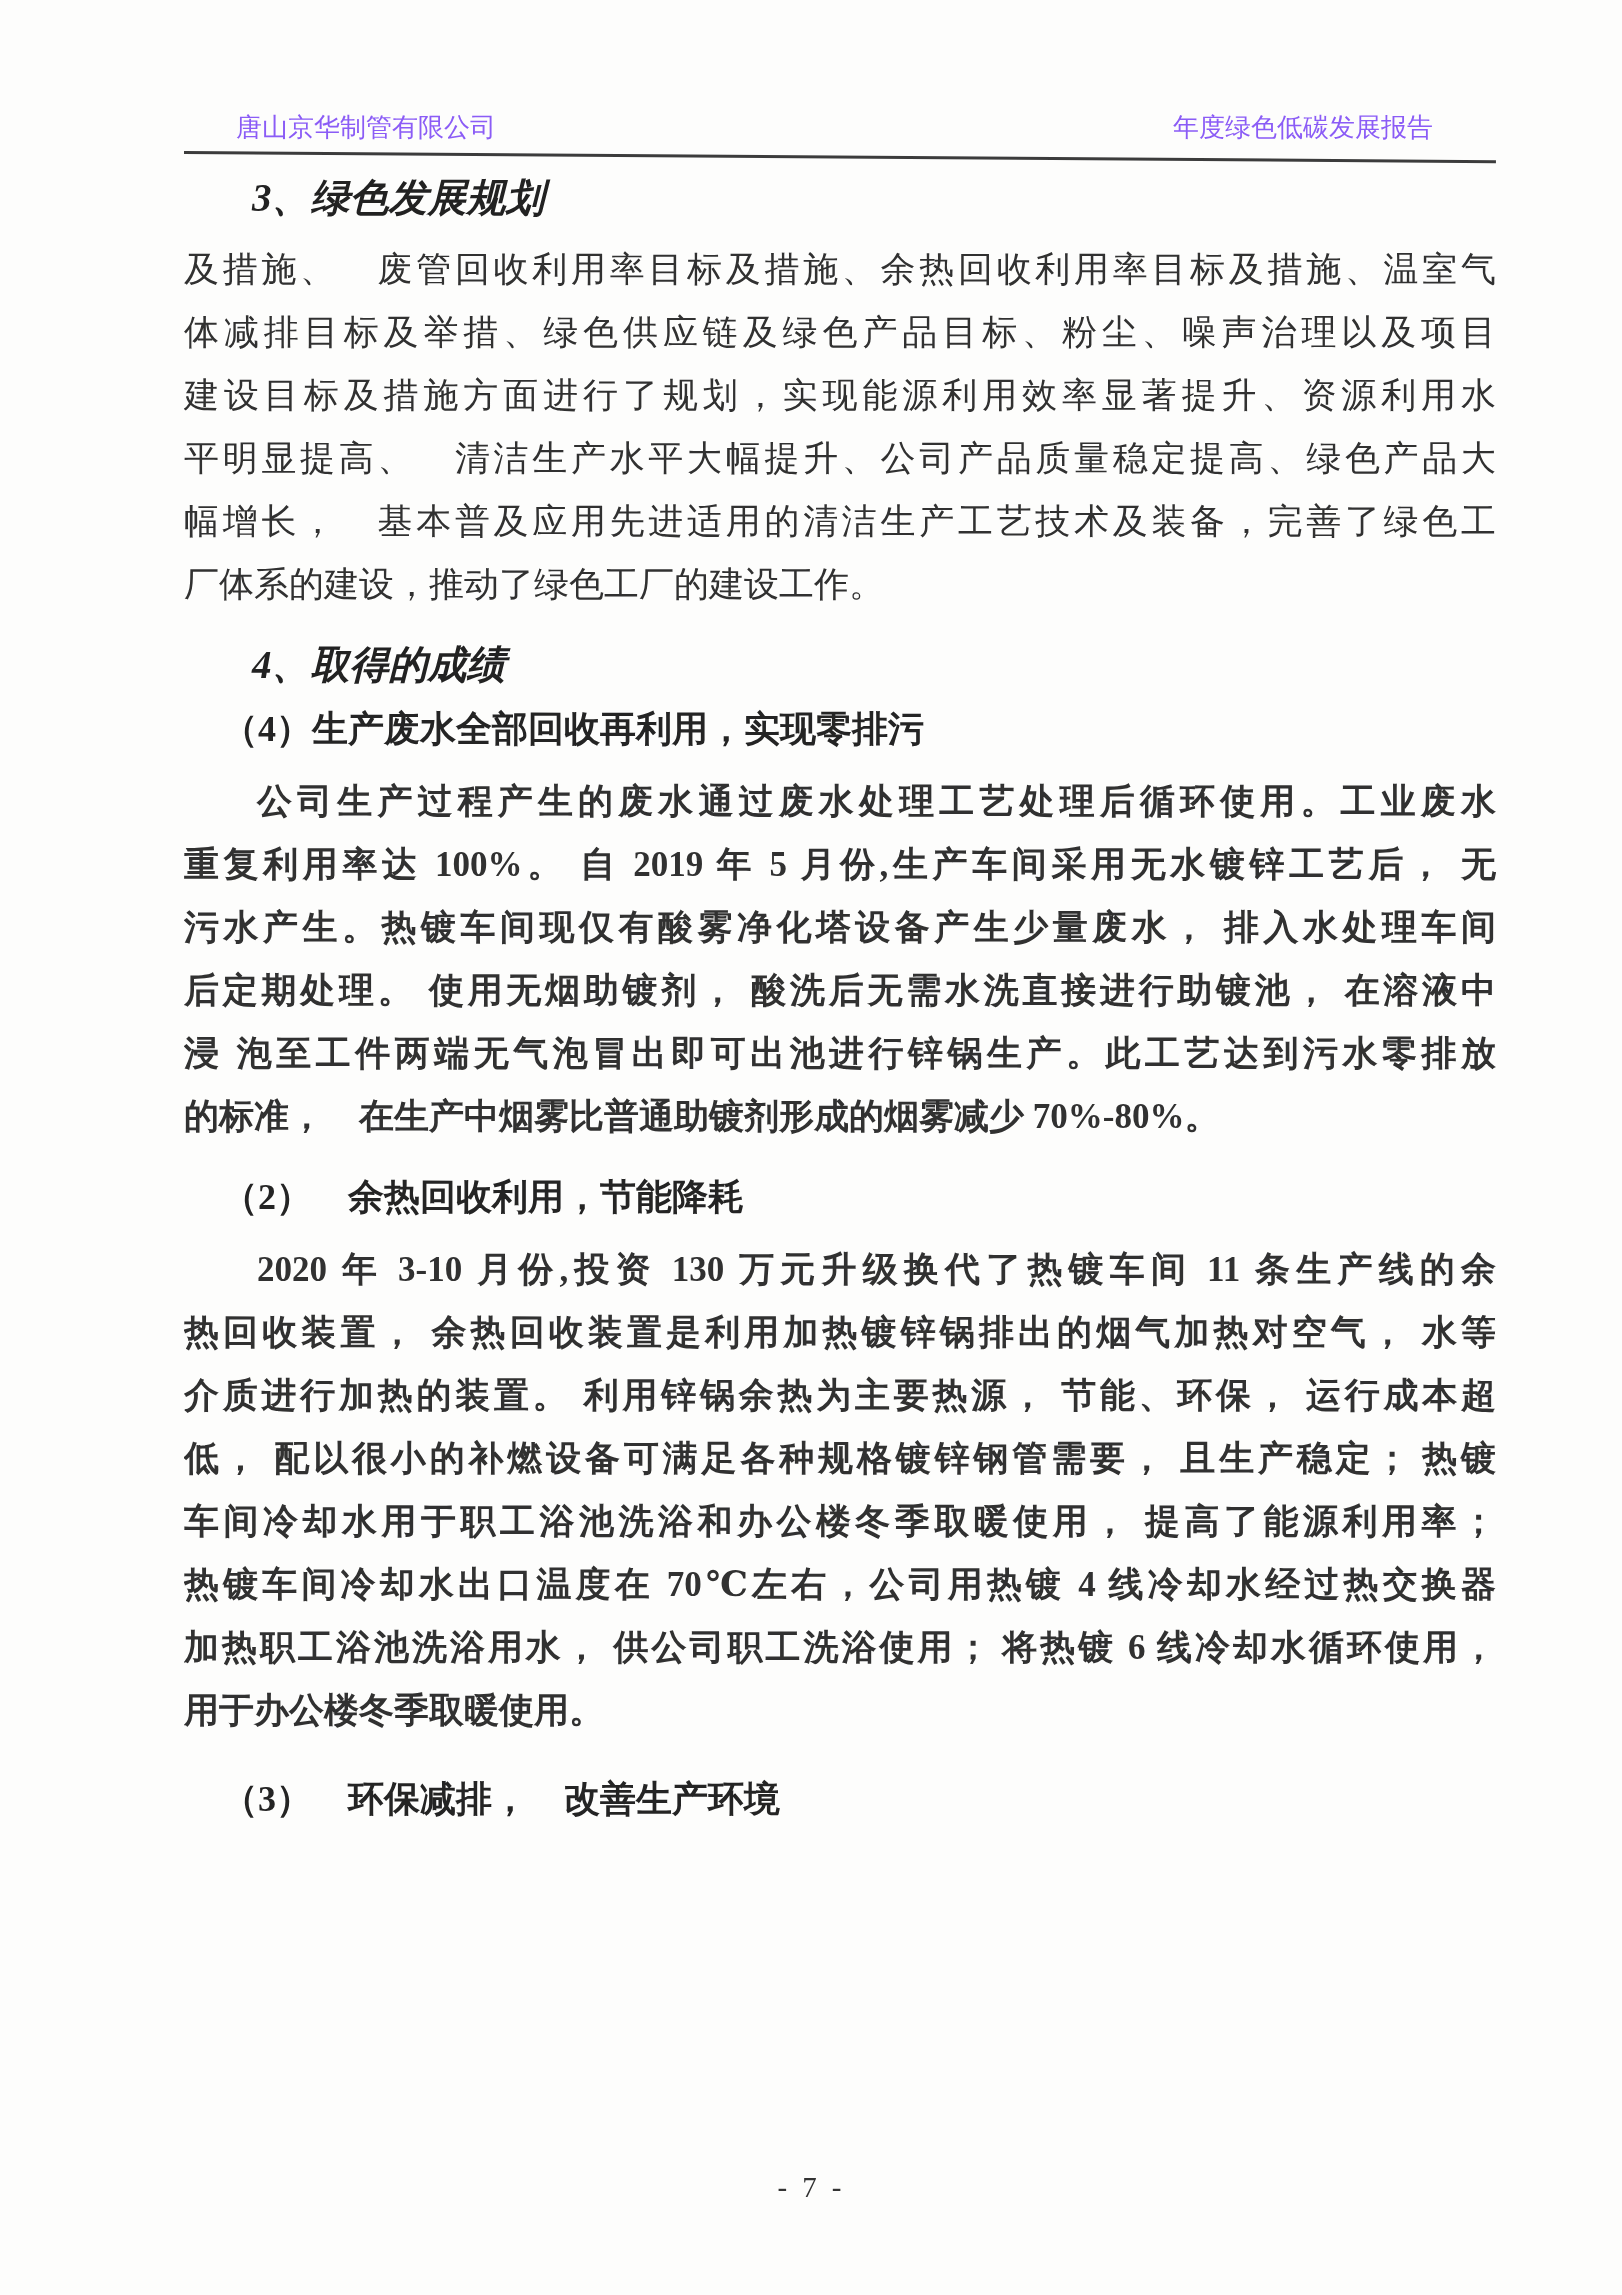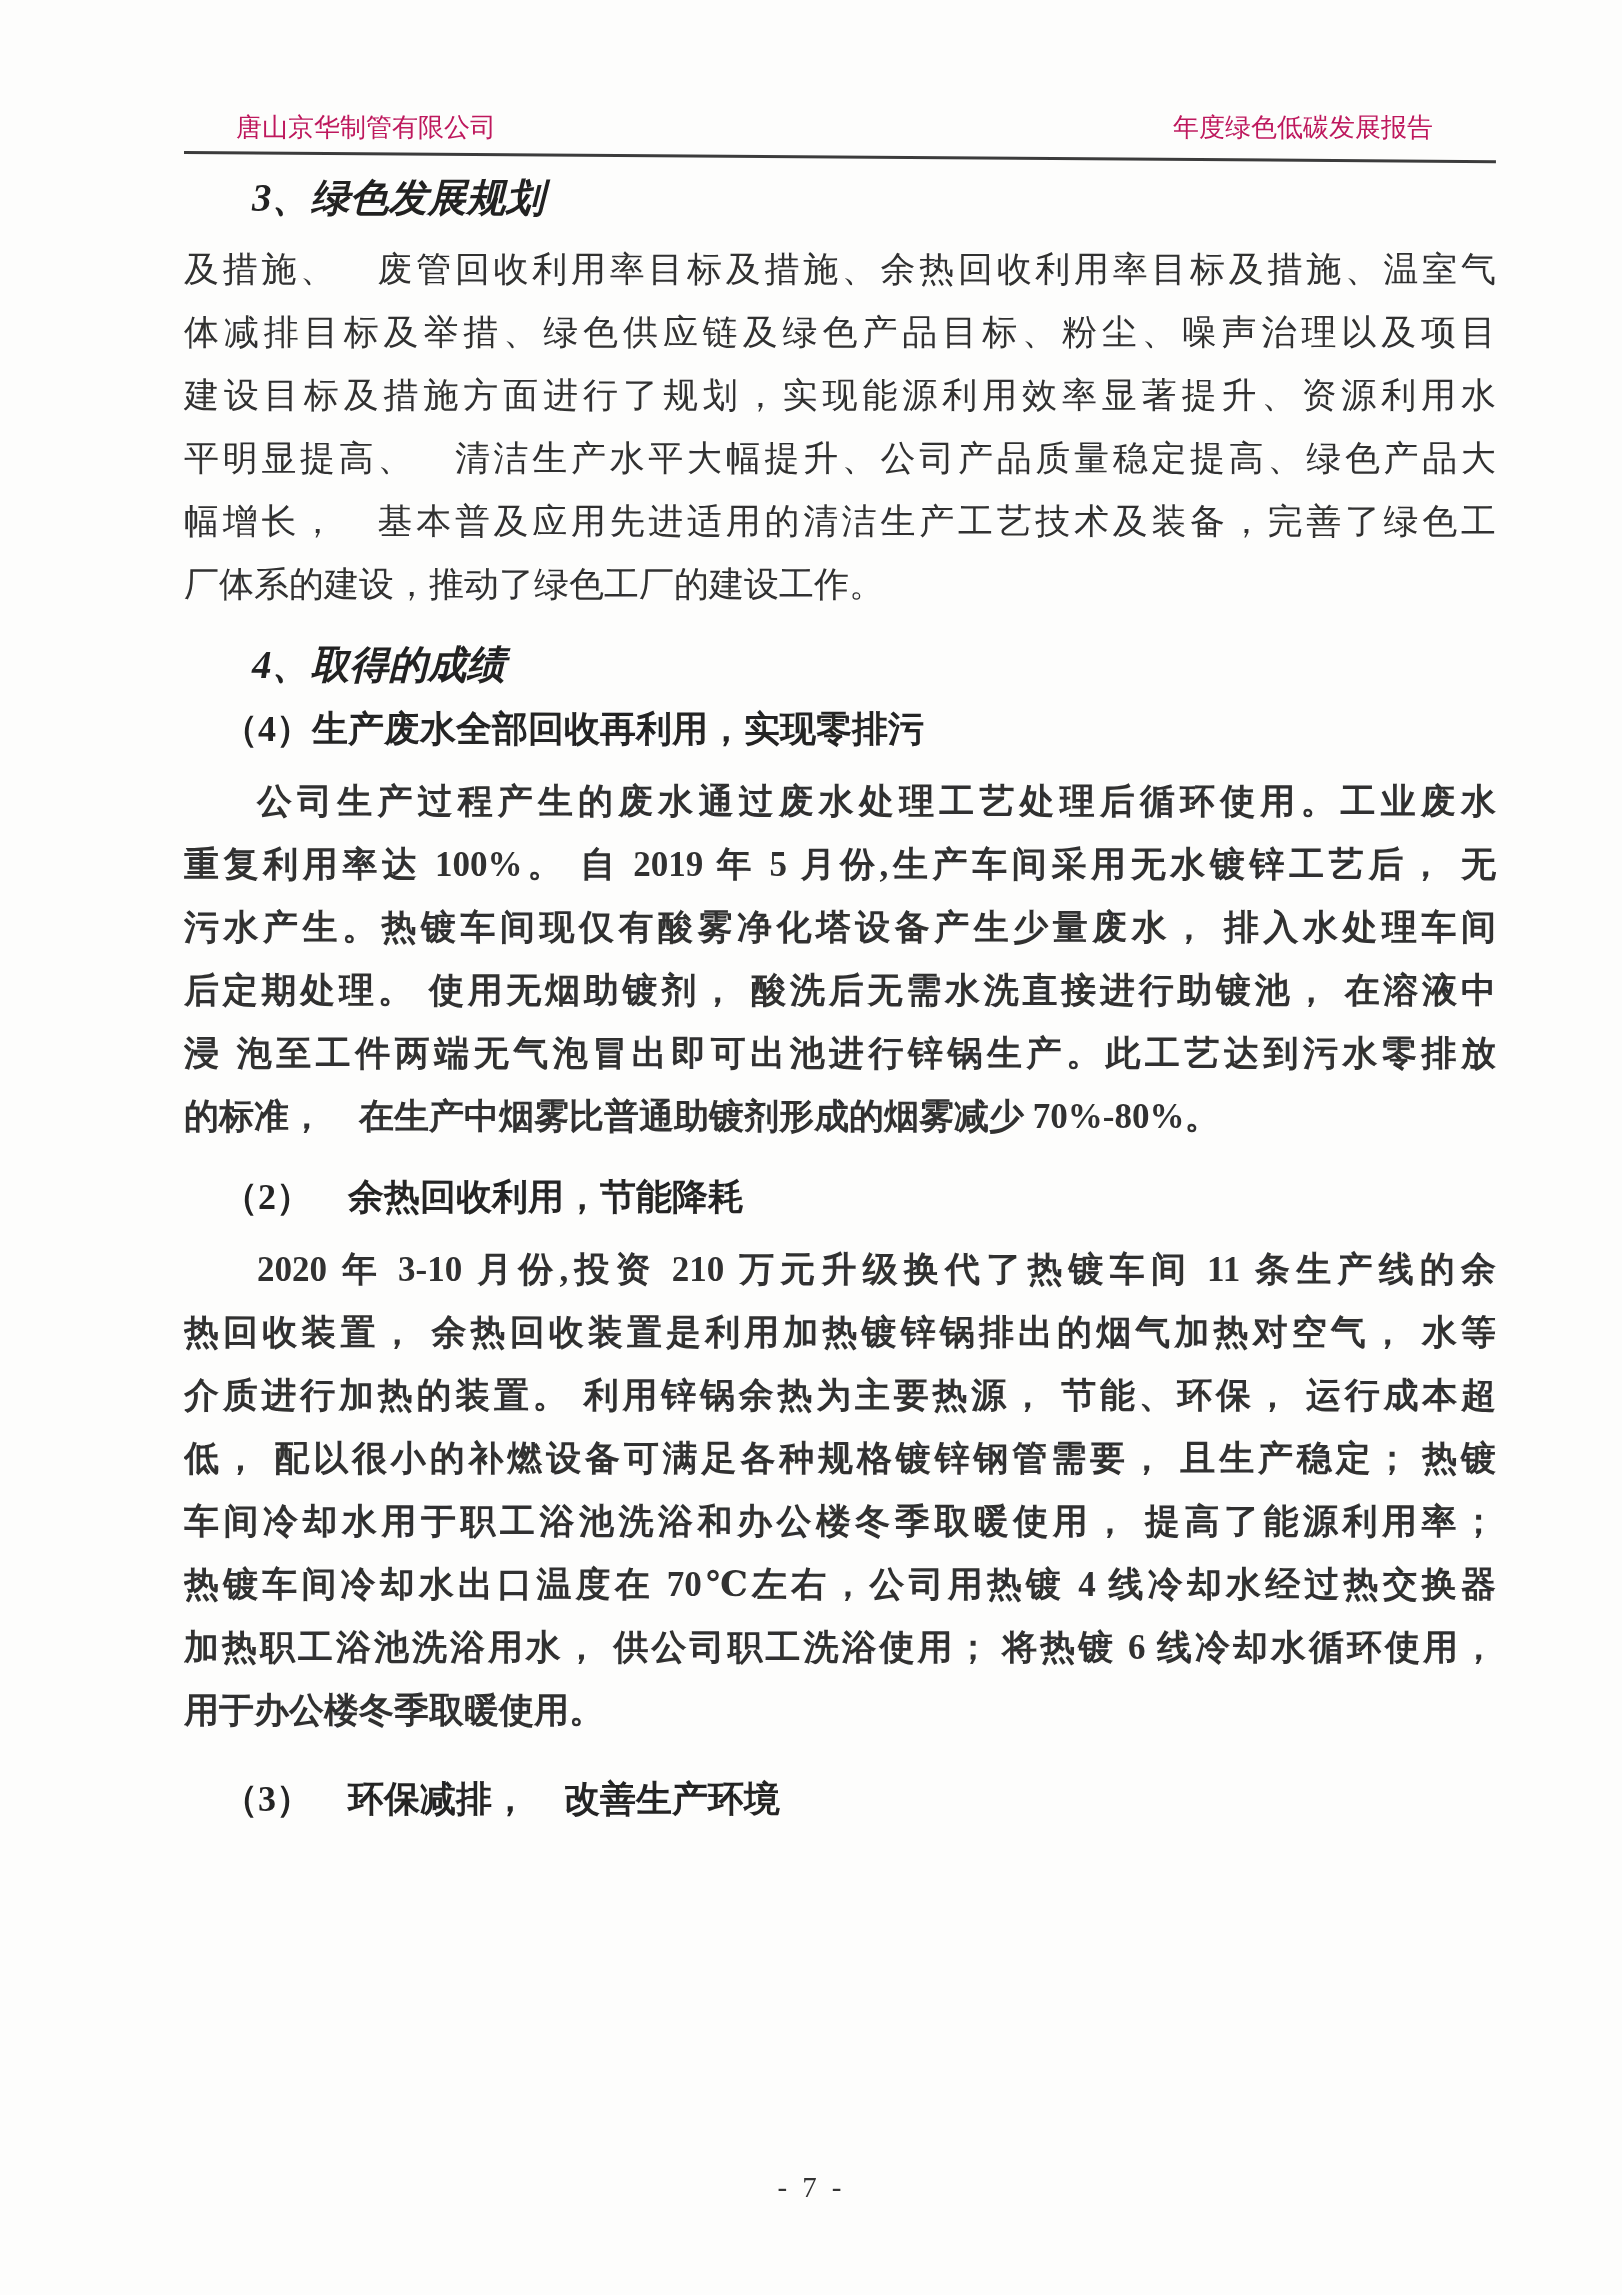--- a/index.html
+++ b/index.html
@@ -11,21 +11,21 @@
     overflow: hidden;
   }
   .page {
     position: relative;
     box-sizing: border-box;
     width: 100%; height: 100%;
     padding: 113px 127px 0 184px;
   }
   .hdr {
     display: flex; justify-content: space-between; align-items: flex-end;
-    font-size: 26px; line-height: 29px; color: #be185d;
+    font-size: 26px; line-height: 29px; color: #8b5cf6;
     padding: 0 63px 0 52px;
     gap: 46px;
   }
   .rule {
     margin-top: 9.2px; height: 3.3px; background: #3c3c3c;
     transform: rotate(0.4deg); transform-origin: left center;
   }
   .heading {
     font-size: 39px; font-weight: bold; color: #222;
     line-height: 48px; text-indent: 68px; font-style: italic;
@@ -83,21 +83,21 @@
     <div class="line first">公司生产过程产生的废水通过废水处理工艺处理后循环使用。工业废水</div>
     <div class="line">重复利用率达 100%。 自 2019 年 5 月份,生产车间采用无水镀锌工艺后， 无</div>
     <div class="line">污水产生。热镀车间现仅有酸雾净化塔设备产生少量废水， 排入水处理车间</div>
     <div class="line">后定期处理。 使用无烟助镀剂， 酸洗后无需水洗直接进行助镀池， 在溶液中</div>
     <div class="line">浸 泡至工件两端无气泡冒出即可出池进行锌锅生产。此工艺达到污水零排放</div>
     <div class="line end">的标准，　在生产中烟雾比普通助镀剂形成的烟雾减少 70%-80%。</div>
   </div>
 
   <div class="subheading sub-2">（2）　余热回收利用，节能降耗</div>
   <div class="para para-after-sub">
-    <div class="line first">2020 年 3-10 月份,投资 210 万元升级换代了热镀车间 11 条生产线的余</div>
+    <div class="line first">2020 年 3-10 月份,投资 130 万元升级换代了热镀车间 11 条生产线的余</div>
     <div class="line">热回收装置， 余热回收装置是利用加热镀锌锅排出的烟气加热对空气， 水等</div>
     <div class="line">介质进行加热的装置。 利用锌锅余热为主要热源， 节能、环保， 运行成本超</div>
     <div class="line">低， 配以很小的补燃设备可满足各种规格镀锌钢管需要， 且生产稳定； 热镀</div>
     <div class="line">车间冷却水用于职工浴池洗浴和办公楼冬季取暖使用， 提高了能源利用率；</div>
     <div class="line">热镀车间冷却水出口温度在 70℃左右，公司用热镀 4 线冷却水经过热交换器</div>
     <div class="line">加热职工浴池洗浴用水， 供公司职工洗浴使用； 将热镀 6 线冷却水循环使用，</div>
     <div class="line end">用于办公楼冬季取暖使用。</div>
   </div>
 
   <div class="subheading sub-3">（3）　环保减排，　改善生产环境</div>

